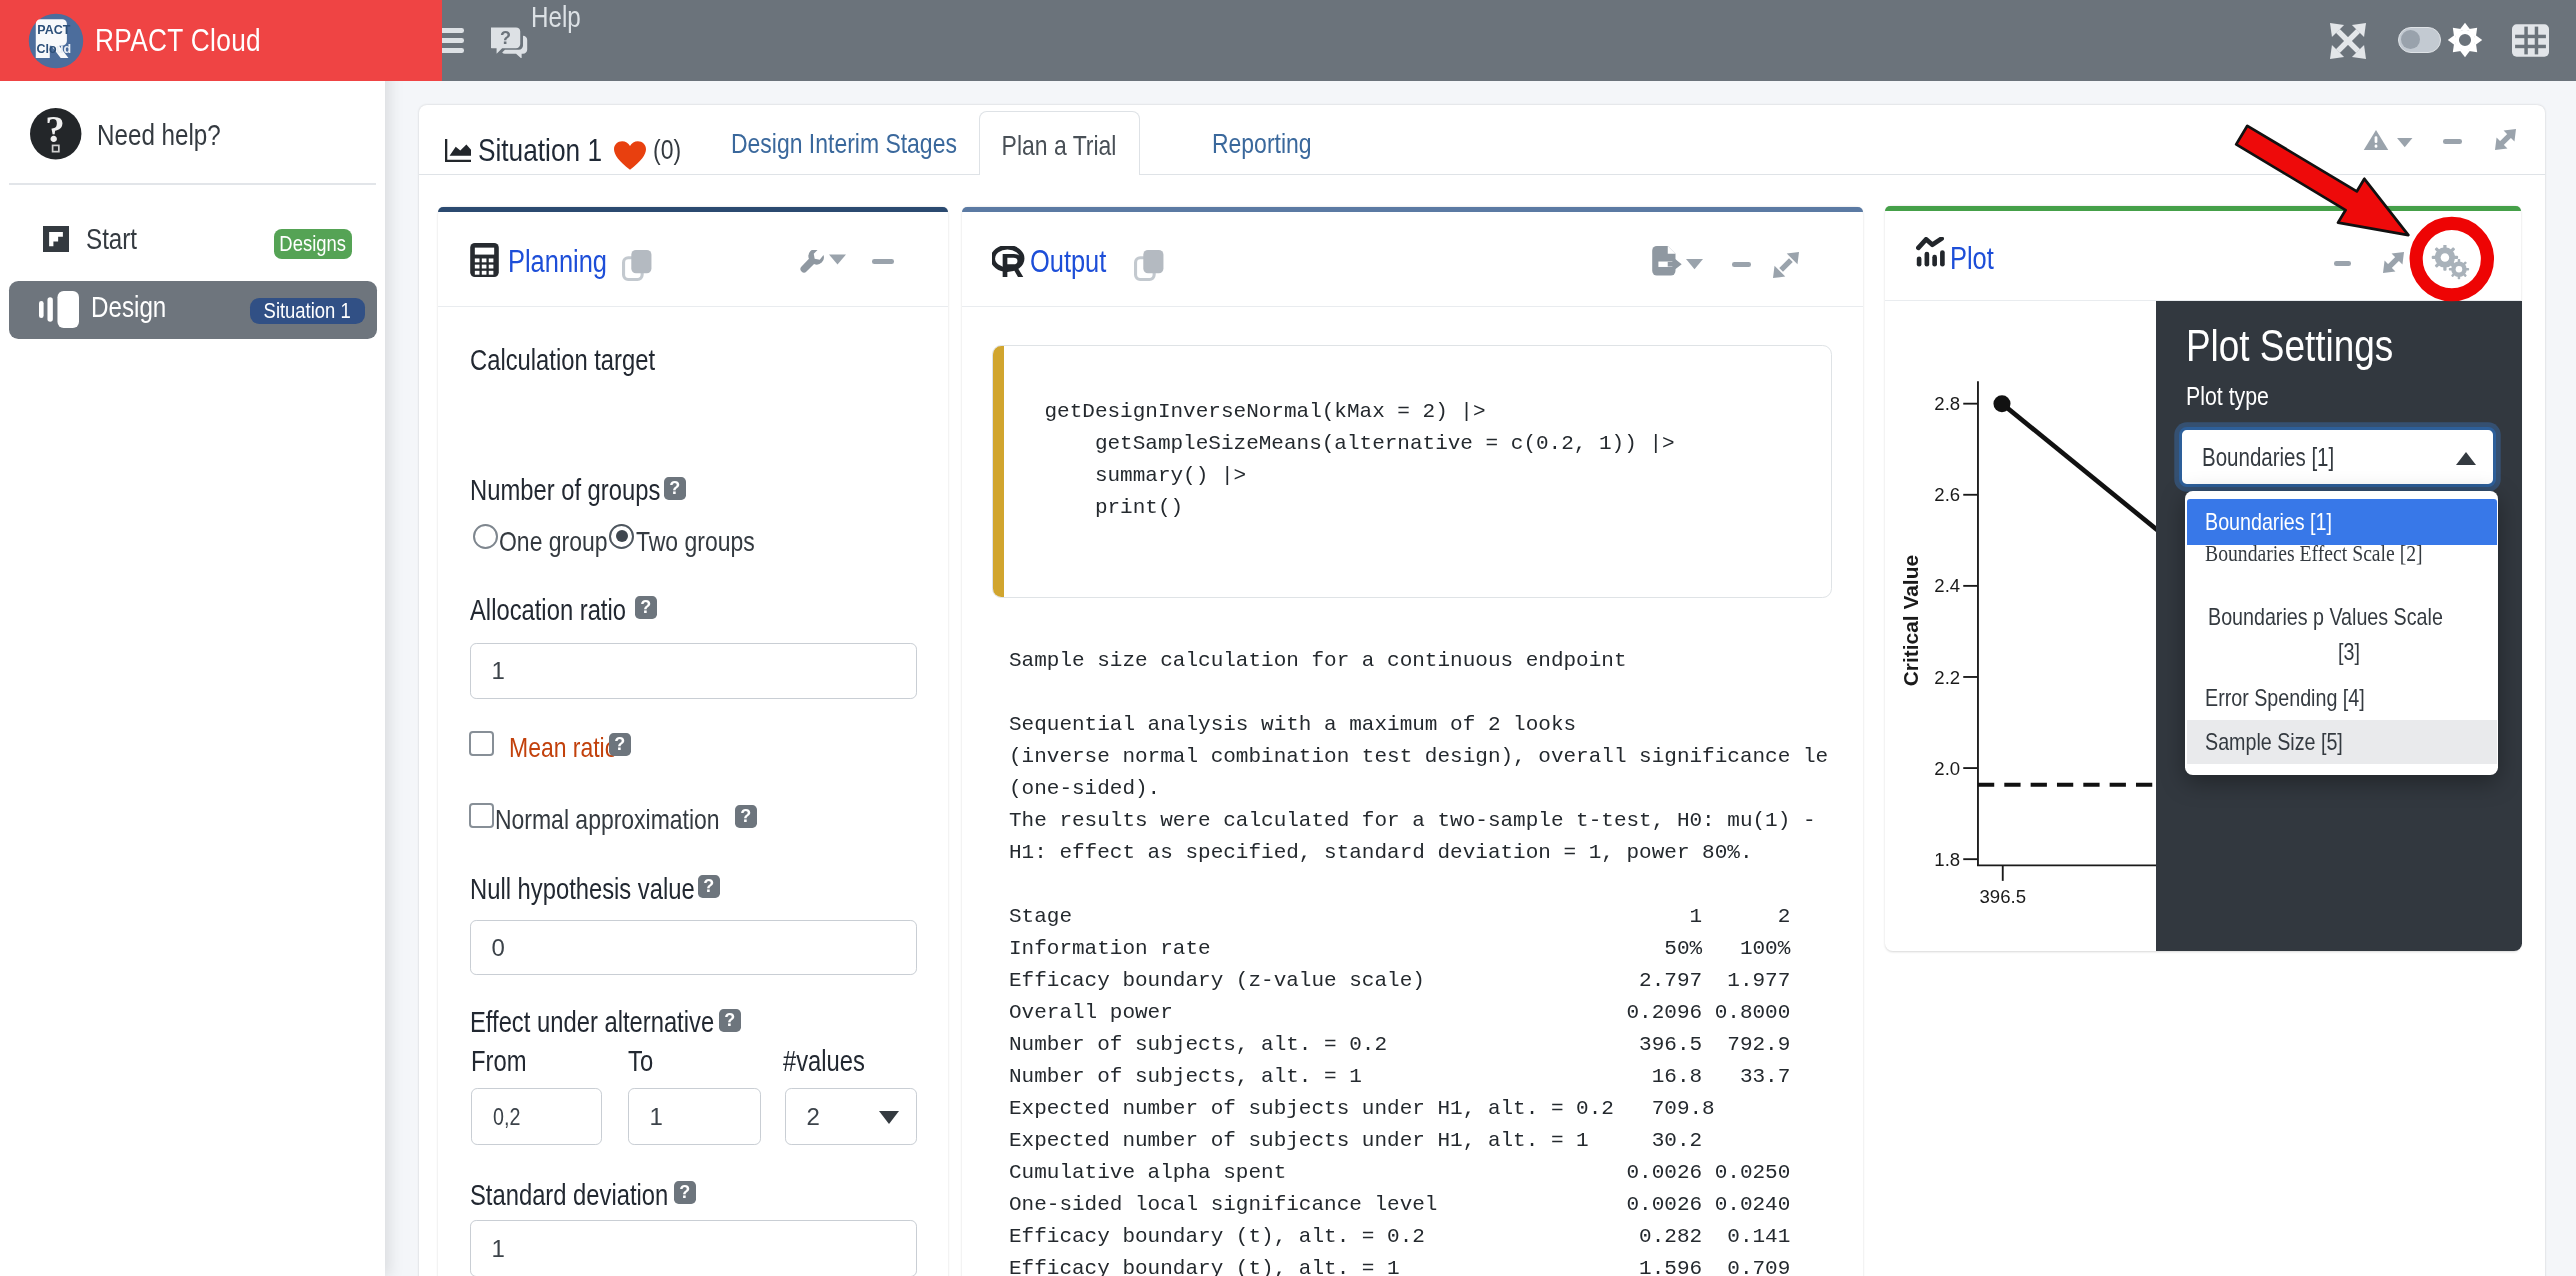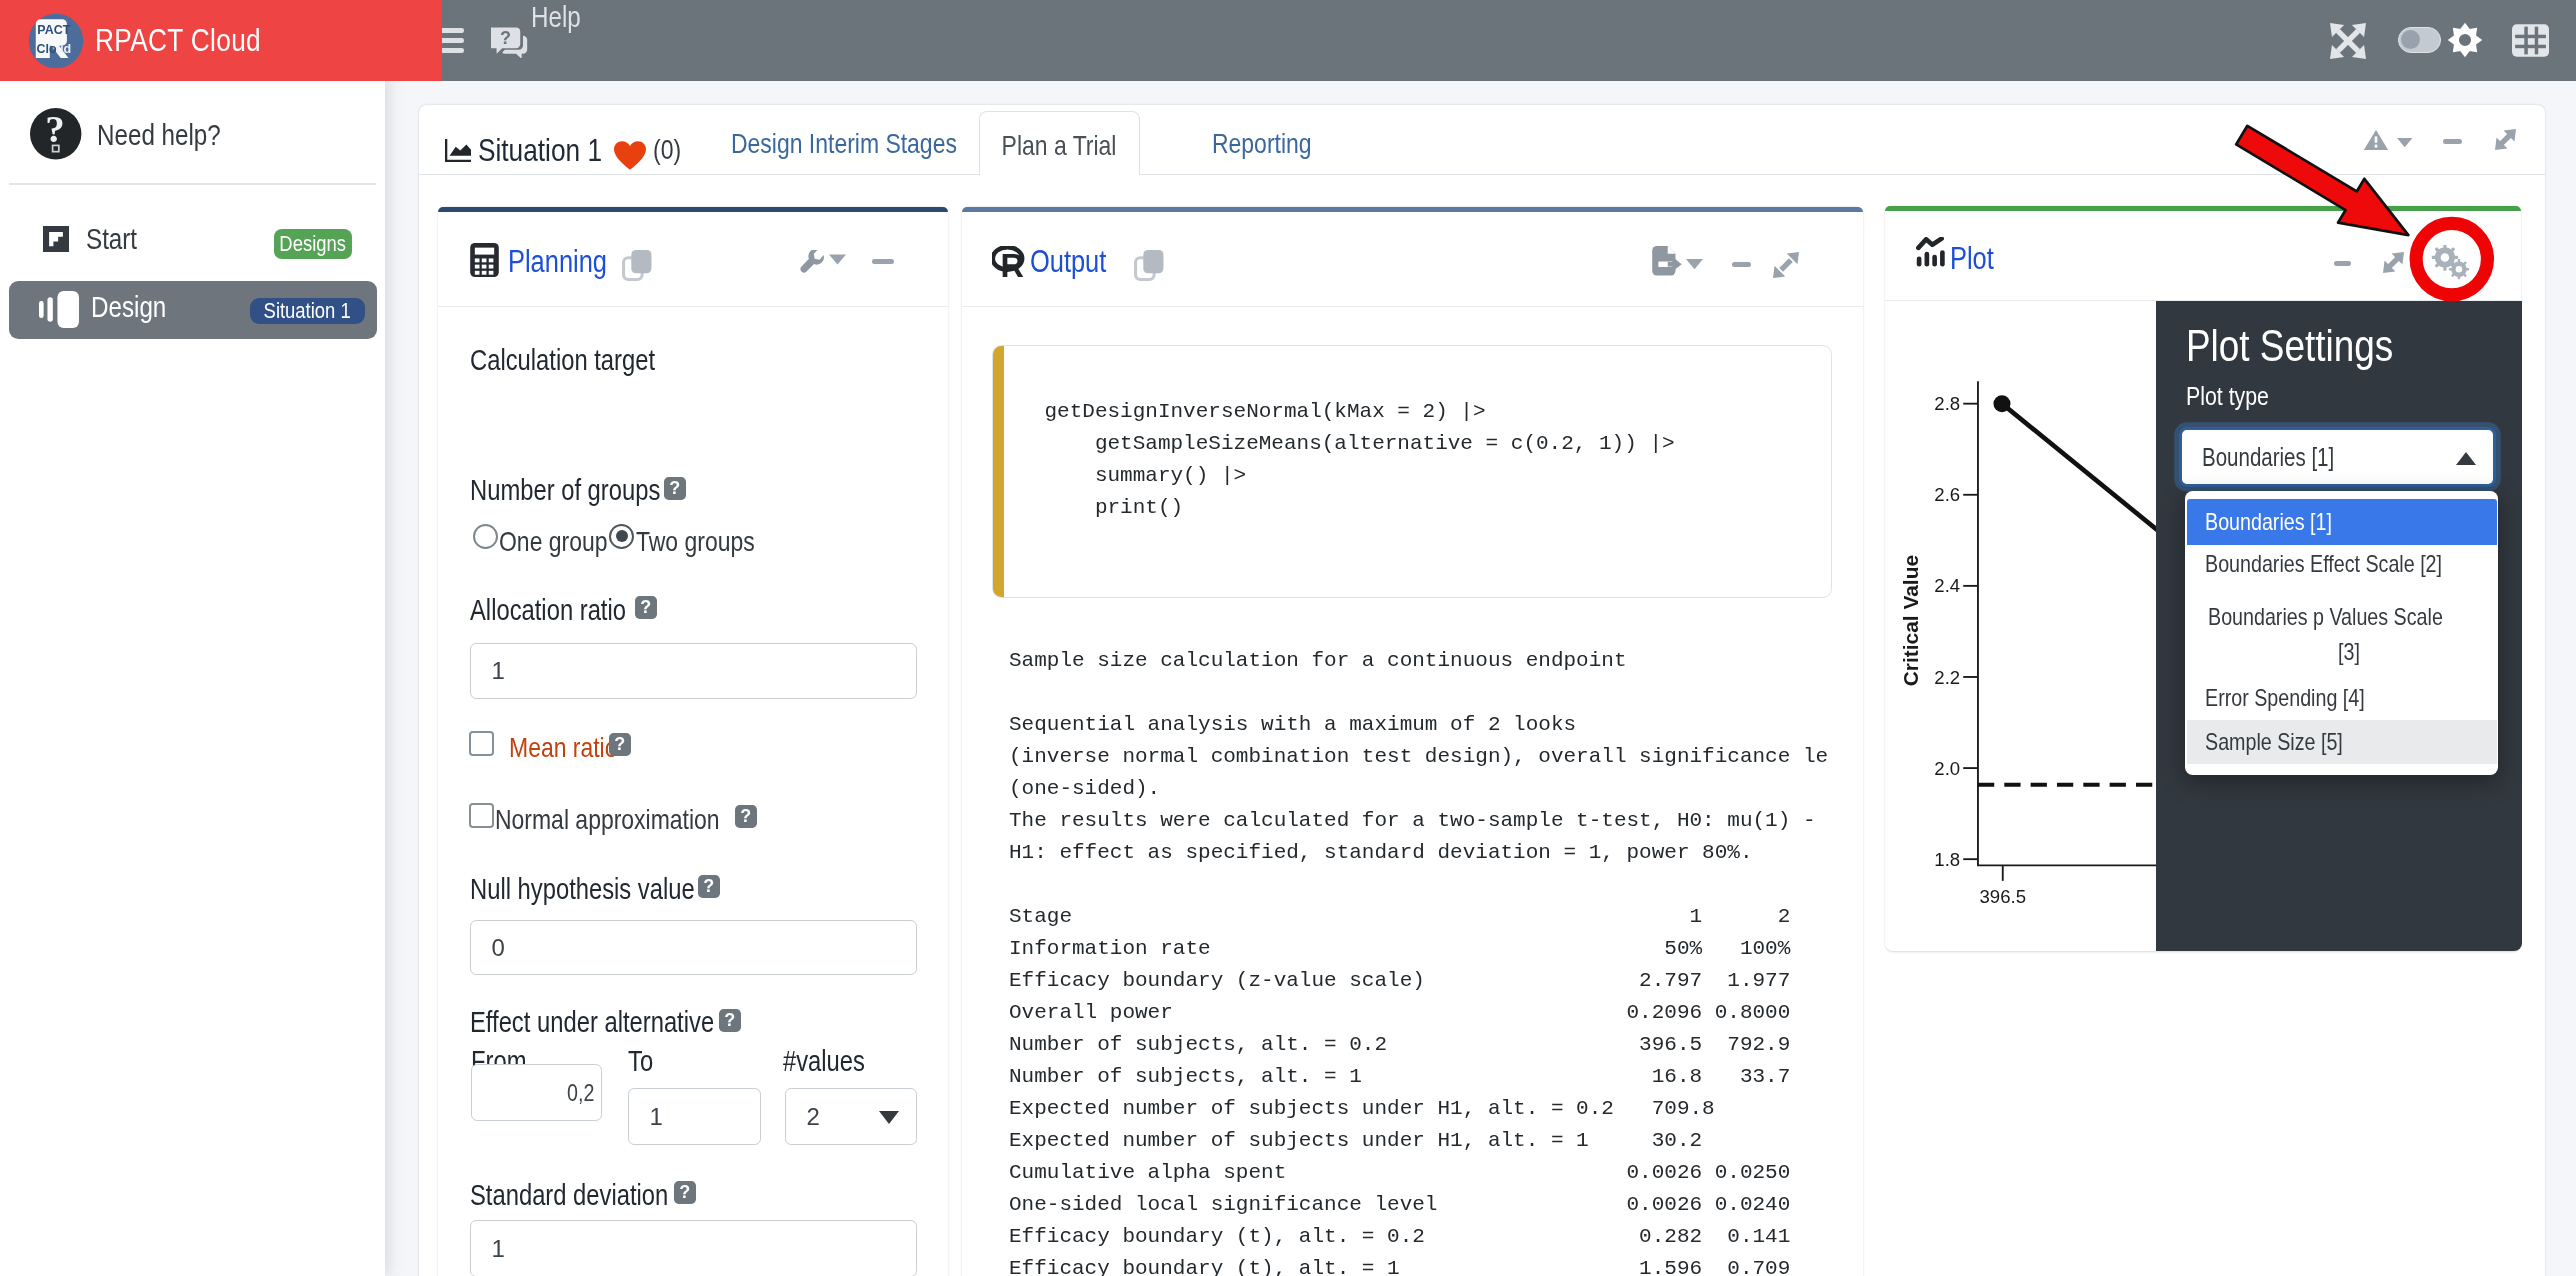--- a/index.html
+++ b/index.html
@@ -237,21 +237,21 @@
       <div class="lbl" style="left:57px;top:597px;font-size:28px;color:#343a40;"><span class="t">Normal approximation</span></div>
       <div class="qb" style="left:297px;top:598px;">?</div>
       <div class="lbl" style="left:32px;top:666px;"><span class="t">Null hypothesis value</span></div>
       <div class="qb" style="left:260px;top:668px;">?</div>
       <div class="ctl" style="left:32px;top:713px;width:447px;height:55px;padding-left:21px;">0</div>
       <div class="lbl" style="left:32px;top:799px;"><span class="t">Effect under alternative</span></div>
       <div class="qb" style="left:281px;top:802px;">?</div>
       <div class="lbl" style="left:33px;top:838px;"><span class="t">From</span></div>
       <div class="lbl" style="left:190px;top:838px;"><span class="t">To</span></div>
       <div class="lbl" style="left:345px;top:838px;"><span class="t">#values</span></div>
-      <div class="ctl" style="left:33px;top:857px;width:131px;height:57px;padding-left:21px;justify-content:flex-end;">
+      <div class="ctl" style="left:33px;top:881px;width:131px;height:57px;padding-left:21px;">
         <span class="t">0,2</span>
       </div>
       <div class="ctl" style="left:190px;top:881px;width:133px;height:57px;padding-left:21px;">1</div>
       <div class="ctl" style="left:347px;top:881px;width:132px;height:57px;padding-left:21px;">2<div class="caret-d" style="position:absolute;right:17px;top:22px;"></div></div>
       <div class="lbl" style="left:32px;top:972px;"><span class="t">Standard deviation</span></div>
       <div class="qb" style="left:236px;top:974px;">?</div>
       <div class="ctl" style="left:32px;top:1013px;width:447px;height:57px;padding-left:21px;">1</div>
     </div>
     <div class="icard" style="left:543px;top:102px;width:901px;height:1209px;" id="ocard">
       <style>#ocard:before{background:#5b7aa3;}</style>
@@ -382,21 +382,21 @@
         <div class="abs" style="left:30px;top:19.4px;font-size:45px;color:#fff;"><span class="t">Plot Settings</span></div>
         <div class="abs" style="left:30px;top:80px;font-size:26px;color:#fff;"><span class="t">Plot type</span></div>
         <div id="ps-select">
           <span class="t" style="margin-left:20px;">Boundaries [1]</span>
           <div class="caret-u" style="position:absolute;right:17px;top:22px;"></div>
         </div>
         <div id="dropdown">
           <div class="dd-item" style="top:7.8px;height:46px;background:#3878e8;color:#fff;border-radius:3.1px 3.1px 0 0;">
             <span class="t">Boundaries [1]</span>
           </div>
-          <div class="dd-item" style="top:49px;height:47px;">
+          <div class="dd-item" style="top:39px;height:47px;font-family:Liberation Serif, serif;">
             <span class="t">Boundaries Effect Scale [2]</span>
           </div>
           <div class="dd-item" style="top:100px;height:84px;line-height:35px;display:block;padding-top:7.8px;"><span class="t">Boundaries p Values Scale</span><br><span class="t">[3]</span></div>
           <div class="dd-item" style="top:184px;height:45px;">
             <span class="t">Error Spending [4]</span>
           </div>
           <div class="dd-item" style="top:229px;height:44px;background:#e9eaec;">
             <span class="t">Sample Size [5]</span>
           </div>
         </div>

